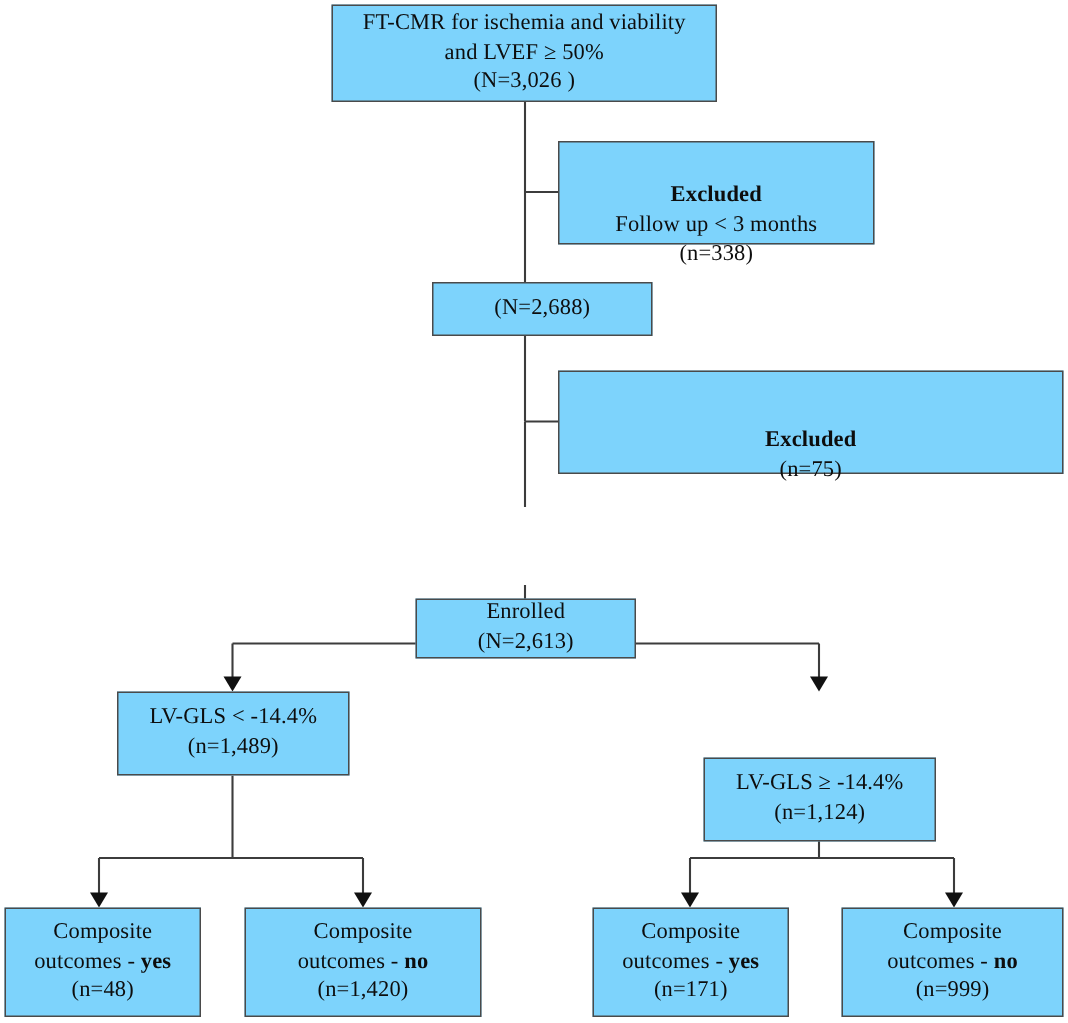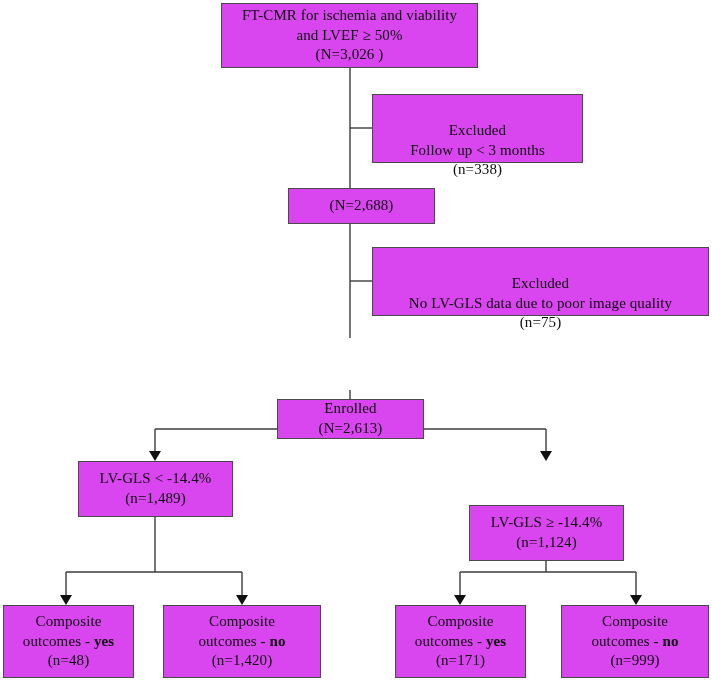--- a/index.html
+++ b/index.html
@@ -14,34 +14,34 @@
     height: 682px;
     background: #ffffff;
     font-family: "Liberation Serif", "DejaVu Serif", serif;
     color: #0d0d0d;
     overflow: hidden;
   }
   .node {
     position: absolute;
     box-sizing: border-box;
     border: 1px solid #4a4a4a;
-    background: #d946ef;
+    background: #7dd3fc;
     display: flex;
     flex-direction: column;
     align-items: center;
     justify-content: center;
     text-align: center;
     font-size: 15px;
     line-height: 1.32;
     letter-spacing: 0.1px;
     z-index: 2;
   }
   .node .ln { display: block; white-space: nowrap; }
   .node .ln b { font-weight: bold; }
-  .bold-line { font-weight: normal; margin-top: 44px; }
+  .bold-line { font-weight: bold; margin-top: 44px; }
   svg#wires {
     position: absolute;
     left: 0;
     top: 0;
     width: 712px;
     height: 682px;
     z-index: 1;
   }
   svg#wires line, svg#wires path {
     stroke: #3c3c3c;
@@ -101,21 +101,20 @@
     <span class="ln">Follow up &lt; 3 months</span>
     <span class="ln">(n=338)</span>
   </div>
 
   <div class="node" style="left:288px; top:188px; width:147px; height:36px;">
     <span class="ln">(N=2,688)</span>
   </div>
 
   <div class="node" style="left:372px; top:247px; width:337px; height:69px;">
     <span class="ln bold-line">Excluded</span>
-    <span class="ln">No LV-GLS data due to poor image quality</span>
     <span class="ln">(n=75)</span>
   </div>
 
   <div class="node" style="left:277px; top:353px; width:147px; height:40px;margin-top:46px;">
     <span class="ln">Enrolled</span>
     <span class="ln">(N=2,613)</span>
   </div>
 
   <div class="node" style="left:78px; top:461px; width:155px; height:56px;">
     <span class="ln">LV-GLS &lt; -14.4%</span>

